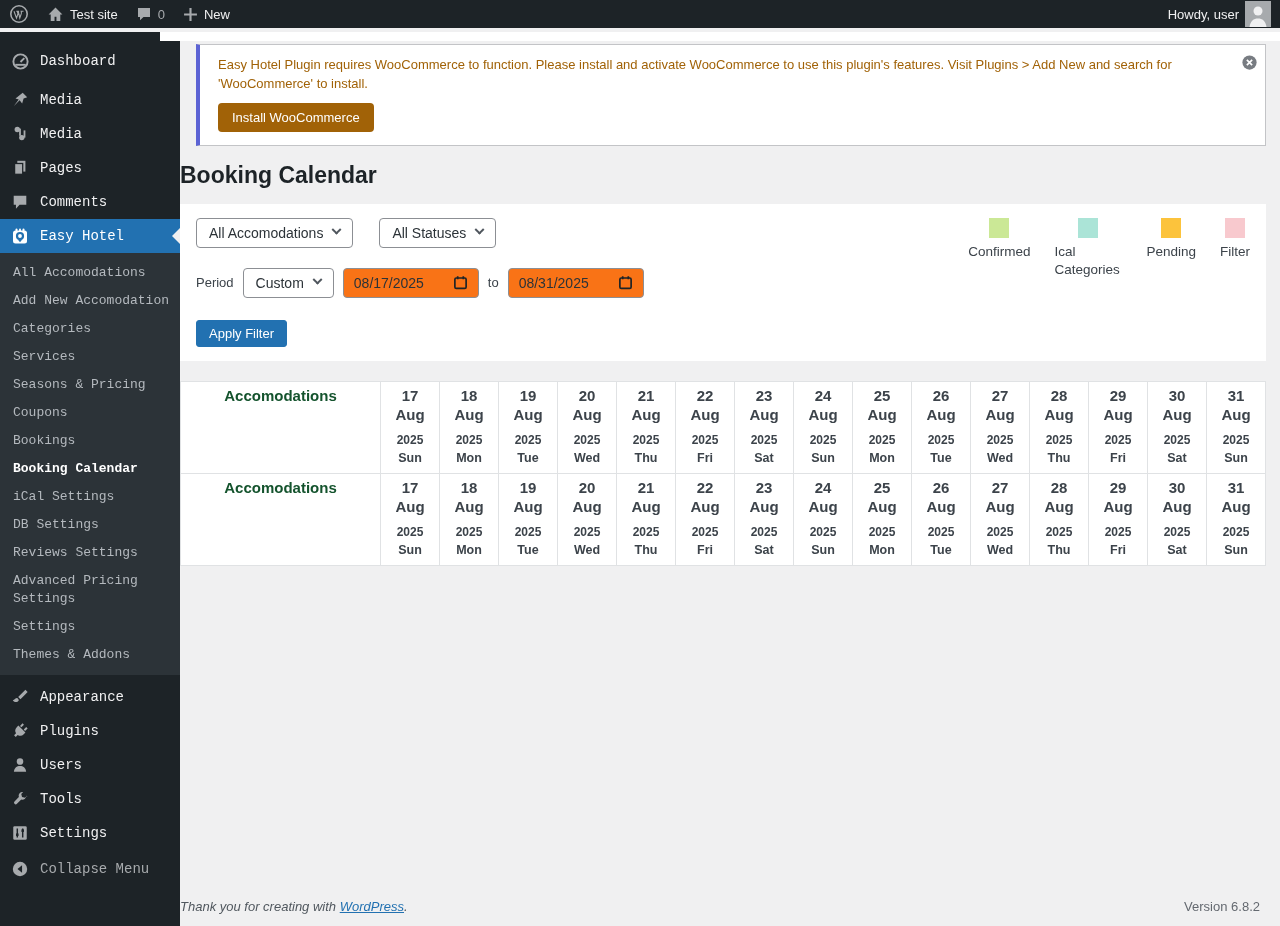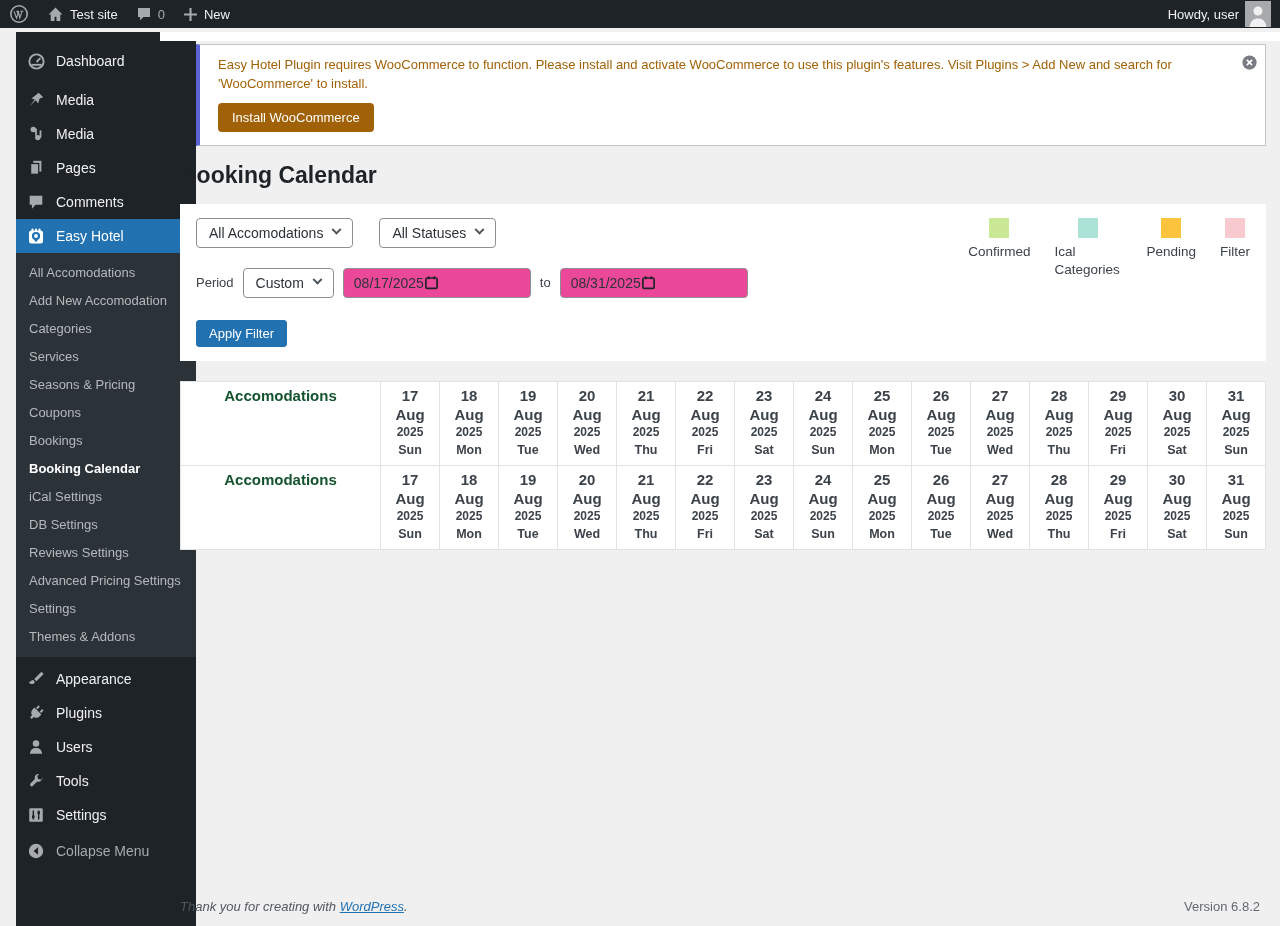--- a/index.html
+++ b/index.html
@@ -18,23 +18,24 @@
     background:#1d2327; display:flex; align-items:center; color:#f0f0f1;
     z-index: 50;
   }
   .ab-item { display:flex; align-items:center; gap:6px; padding:0 9px; height:32px; cursor:pointer; }
   .ab-item svg { display:block; }
   .ab-spacer { flex:1; }
   .ab-count { color:#a7aaad; }
   .ab-avatar { width:26px; height:26px; background:#a7aaad; display:block; }
   
   #sidebar {
-    position:absolute; top:32px; left:16px; bottom:0; width:180px;
+    position:absolute; top:32px; left:0; bottom:0; width:180px;
     background:#1d2327; display:flex; flex-direction:column;
     padding-top:12px;
+    font-family:Liberation Mono, monospace;
   }
   .menu-item {
     display:flex; align-items:center; gap:10px;
     padding:7px 8px 7px 10px; color:#f0f0f1; font-size:14px;
     cursor:pointer; position:relative; min-height:34px;
   }
   .menu-item .mi-icon { width:20px; height:20px; flex:0 0 20px; display:flex; align-items:center; justify-content:center; }
   .menu-sep { height:5px; }
   .menu-item.active { background:#2271b1; color:#fff; }
   .menu-item.active .arrow {
@@ -83,38 +84,38 @@
   }
   .chev { width:7px; height:7px; border-right:2px solid #50575e; border-bottom:2px solid #50575e; transform:rotate(45deg) translate(-2px,-2px); }
   #filter-row1 { display:flex; gap:26px; align-items:center; }
   #legend { position:absolute; top:14px; right:16px; display:flex; gap:24px; }
   .legend-item { display:flex; flex-direction:column; align-items:center; }
   .legend-swatch { width:20px; height:20px; margin-bottom:5px; }
   .legend-label { font-size:13.5px; color:#3c434a; line-height:18px; }
   .legend-label.wrap { max-width:68px; text-align:left; }
   #filter-row2 { margin-top:20px; display:flex; align-items:center; gap:9px; }
   .fake-date {
-    display:inline-flex; align-items:center; 
-    border:1px solid #8c8f94; border-radius:4px; background:#ec4899;
-    height:30px; padding:0 10px; font-size:14px; color:#2c3338; width:188px; cursor:text;
+    display:inline-flex; align-items:center; justify-content:space-between;
+    border:1px solid #8c8f94; border-radius:4px; background:#f97316;
+    height:30px; padding:0 10px; font-size:14px; color:#2c3338; width:136px; cursor:text;
   }
   #apply-btn {
     margin-top:22px; background:#2271b1; border:1px solid #2271b1; color:#fff;
     border-radius:3px; padding:5px 12px; font-size:13px; cursor:pointer; font-family:inherit;
   }
   
   #cal-table {
     margin:20px 14px 0 20px; border-collapse:collapse; background:#fff;
     table-layout:fixed; width:1086px; flex:0 0 auto;
   }
   #cal-table th, #cal-table td { border:1px solid #e0e2e4; vertical-align:top; text-align:center; }
   #cal-table th.cal-head { width:200px; font-size:15px; font-weight:700; color:#14532d; padding-top:5px; }
   #cal-table td { padding:4px 0 5px; color:#3c434a; }
   .d-day, .d-mon { font-size:15px; font-weight:700; line-height:19px; }
-  .d-year { font-size:12px; font-weight:700; line-height:17px; }
+  .d-year { font-size:12px; font-weight:700; line-height:17px;margin-top:8px; }
   .d-wd { font-size:12.5px; font-weight:700; line-height:19px; }
   
   #footer {
     margin-top:auto; display:flex; justify-content:space-between; align-items:flex-end;
     padding:0 20px 12px 20px; flex:0 0 auto;
   }
   #footer-thanks { font-style:italic; color:#50575e; }
   #footer-thanks a { color:#2271b1; }
   #footer-version { color:#646970; }
 </style>

